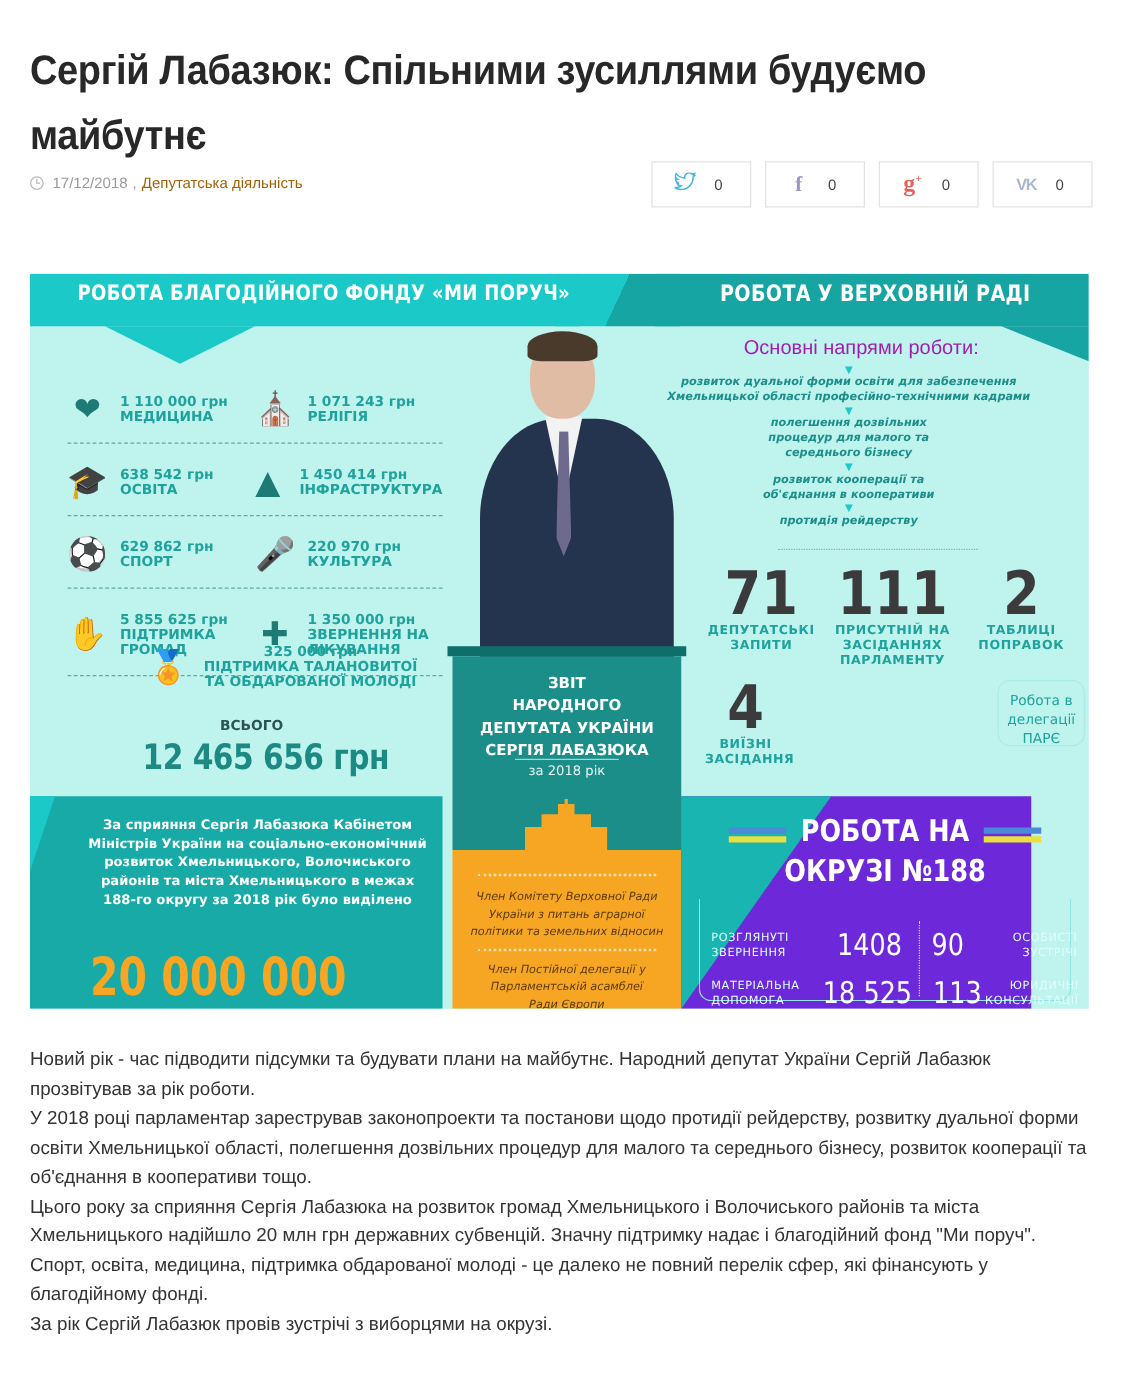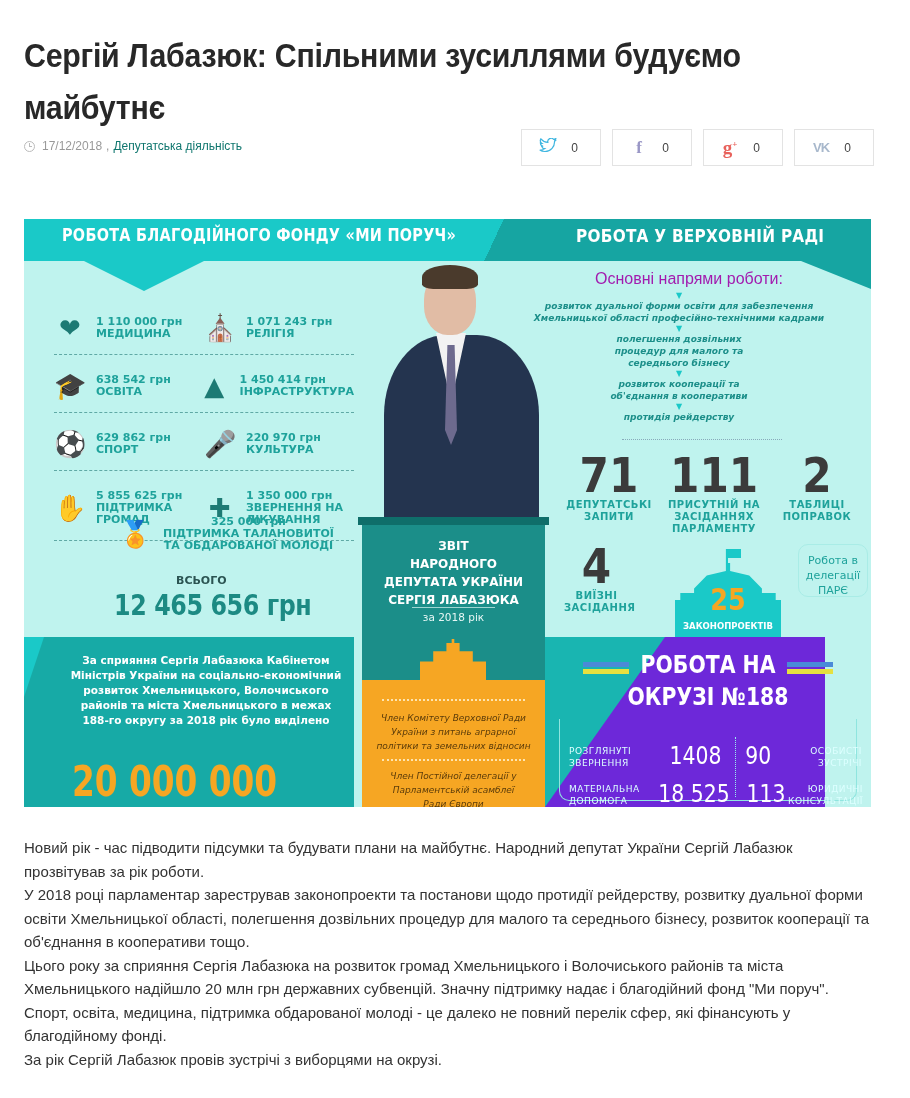--- a/index.html
+++ b/index.html
@@ -9,21 +9,21 @@
   .title {
     position: absolute; left: 24px; top: 30px; width: 840px;
     font-family: "Liberation Sans", sans-serif; font-weight: bold;
     font-size: 33px; line-height: 52px; color: #282828; letter-spacing: -0.3px;
     transform: scaleX(0.92); transform-origin: left top;
   }
   .meta { position: absolute; left: 24px; top: 139px; font-size: 12px; color: #999; display: flex; align-items: center; gap: 4px; }
   .meta .clock { width: 11px; height: 11px; border: 1px solid #bbb; border-radius: 50%; position: relative; margin-right: 3px; }
   .meta .clock::before { content: ""; position: absolute; left: 4px; top: 1px; width: 1px; height: 4px; background: #bbb; }
   .meta .clock::after { content: ""; position: absolute; left: 4px; top: 4px; width: 3px; height: 1px; background: #bbb; }
-  .meta a { color: #0f766e; text-decoration: none; }
+  .meta a { color: #a16207; text-decoration: none; }
 
   .shares { position: absolute; top: 129px; left: 521px; display: flex; gap: 11px; }
   .share { width: 80px; height: 37px; border: 1px solid #e3e3e3; display: flex; align-items: center; justify-content: space-between; padding: 0 22px 0 16px; font-size: 12px; color: #444; }
   .share .ico { font-size: 17px; font-weight: bold; width: 20px; text-align: center; }
   .ico.tw { color: #3fb6e0; }
   .ico.fb { color: #9a97c6; font-family: "Liberation Serif", serif; }
   .ico.gp { color: #e8615b; font-family: "Liberation Serif", serif; font-size: 19px; }
   .ico.gp sup { font-size: 9px; }
   .ico.vk { color: #a8b8cc; font-size: 13px; letter-spacing: -1px; }
 
@@ -281,26 +281,20 @@
   </div>
   <div class="stat" style="left:758px;top:232px;width:70px;">
     <div class="stat-num">2</div>
     <div class="stat-lbl">ТАБЛИЦІ ПОПРАВОК</div>
   </div>
   <div class="stat" style="left:540px;top:323px;width:65px;">
     <div class="stat-num">4</div>
     <div class="stat-lbl">ВИЇЗНІ ЗАСІДАННЯ</div>
   </div>
 
-  <div class="dome">
-    <div class="dome-shape"></div>
-    <div class="dome-flag"></div>
-    <div class="dome-num">25</div>
-    <div class="dome-lbl">ЗАКОНОПРОЕКТІВ</div>
-  </div>
 
   <div class="pace-box">Робота в делегації ПАРЄ</div>
 
   <div class="okrug">
     <div class="shade"></div>
     <div class="flag" style="left:38px;">
         <div class="b"></div>
         <div class="y"></div>
       </div>
     <div class="flag" style="left:242px;">

